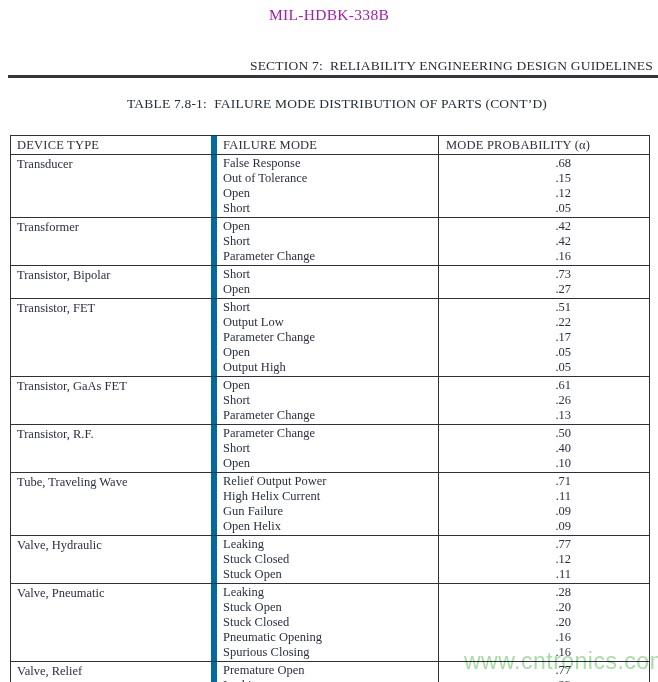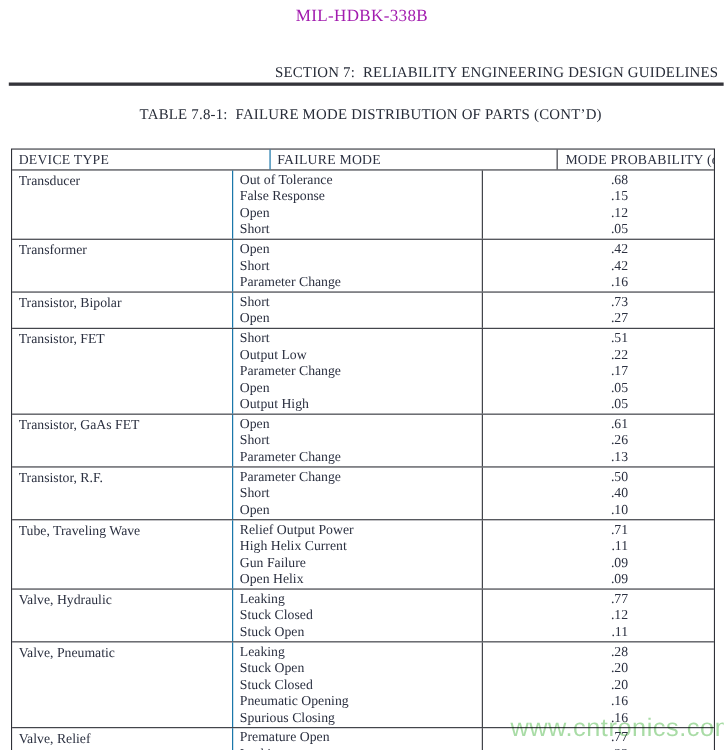--- a/index.html
+++ b/index.html
@@ -20,24 +20,24 @@
   }
   .table-title{
     position:absolute;top:96px;left:0;width:626px;text-align:center;
     text-indent:48px;font-size:13.5px;color:#272c38;white-space:pre;letter-spacing:0.2px;
   }
   .parts-table{
     position:absolute;left:10px;top:135px;width:638px;
     border:1.5px solid #2f3138;box-sizing:content-box;background:#fff;
   }
   .trow{display:flex;border-top:1px solid #2f3138;}
-  .trow.header-row{border-top:none;gap:34px;}
+  .trow.header-row{border-top:none;}
   .cell{box-sizing:border-box;}
   .c-device{width:200px;padding-left:6px;}
-  .c-mode{width:227px;border-left:1px solid #0369a1;padding-left:6px;}
+  .c-mode{width:227px;border-left:6px solid #0369a1;padding-left:6px;}
   .c-prob{flex:1;border-left:1px solid #2f3138;}
   .header-row .cell{
     height:18px;line-height:18px;font-size:12.5px;letter-spacing:0.2px;
     overflow:hidden;white-space:nowrap;
   }
   .line{height:15px;line-height:15px;font-size:12.5px;white-space:nowrap;}
   .c-device .line{padding-top:1px;}
   .c-prob .line{width:132px;text-align:right;}
   .group-pad{padding-top:1px;padding-bottom:1px;}
   .watermark{
@@ -61,22 +61,22 @@
     <div class="cell c-device">DEVICE TYPE</div>
     <div class="cell c-mode">FAILURE MODE</div>
     <div class="cell c-prob" style="padding-left:7px;">MODE PROBABILITY (α)</div>
   </div>
   <div id="tbody">
       <div class="trow">
         <div class="cell c-device group-pad">
           <div class="line">Transducer</div>
         </div>
         <div class="cell c-mode group-pad">
+          <div class="line">False Response</div>
           <div class="line">Out of Tolerance</div>
-          <div class="line">False Response</div>
           <div class="line">Open</div>
           <div class="line">Short</div>
         </div>
         <div class="cell c-prob group-pad">
           <div class="line">.68</div>
           <div class="line">.15</div>
           <div class="line">.12</div>
           <div class="line">.05</div>
         </div>
       </div>

